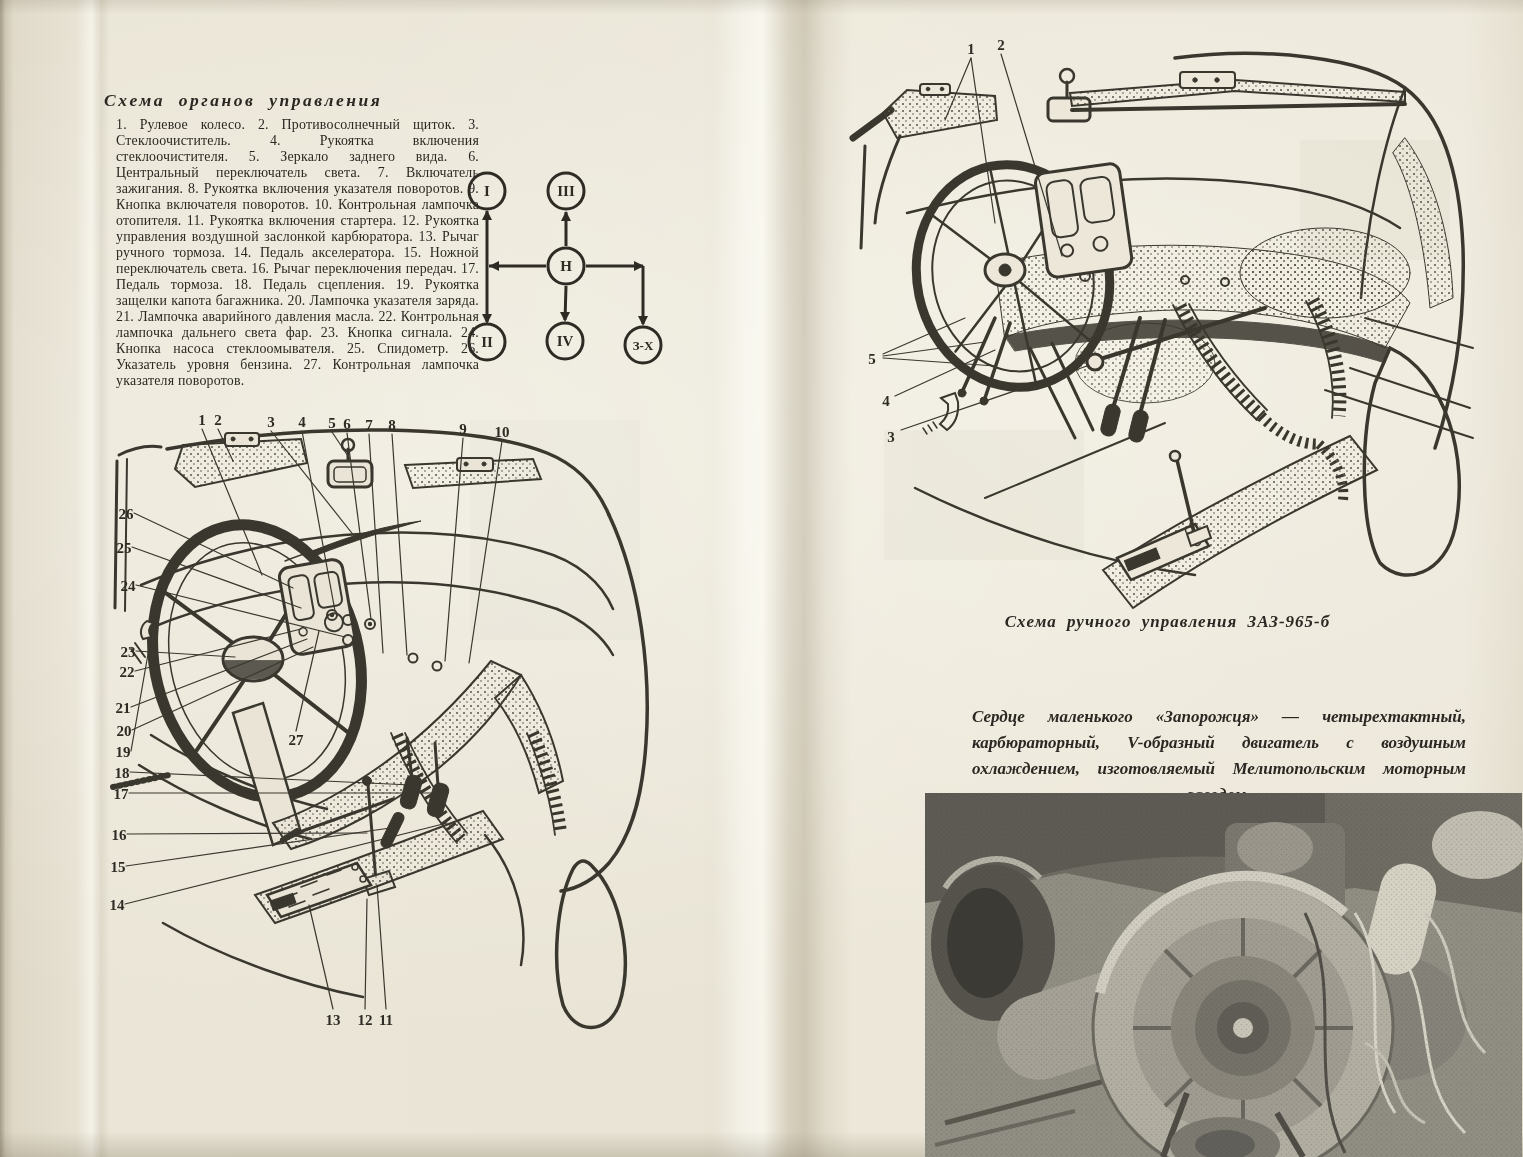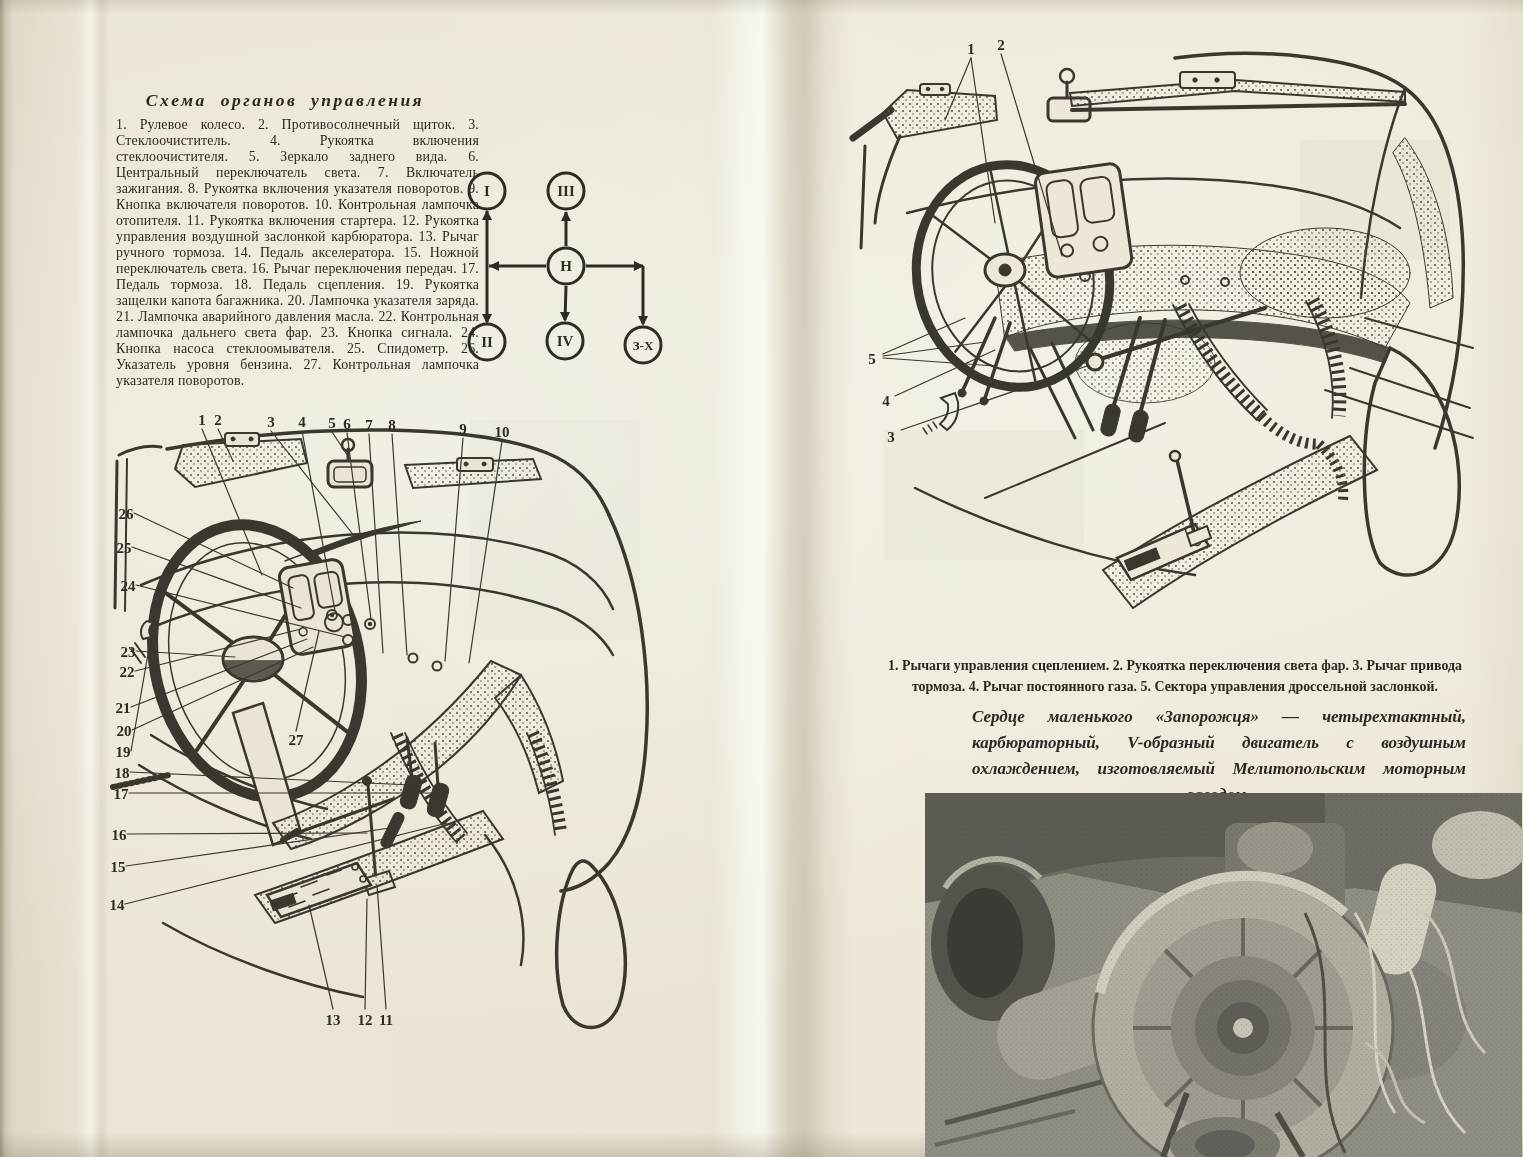--- a/index.html
+++ b/index.html
@@ -15,21 +15,21 @@
   .fold-left{left:76px;top:0;width:34px;height:100%;
     background:linear-gradient(90deg,rgba(0,0,0,0),rgba(255,255,250,.5) 45%,rgba(120,108,84,.10) 75%,rgba(0,0,0,0));}
   .gutter{left:712px;top:0;width:140px;height:100%;
     background:linear-gradient(90deg,rgba(0,0,0,0) 0%,rgba(255,255,250,.55) 22%,rgba(255,255,248,.7) 36%,rgba(134,122,94,.16) 55%,rgba(134,122,94,.26) 66%,rgba(134,122,94,.08) 82%,rgba(0,0,0,0) 100%);}
   .edge-bottom{left:0;bottom:0;width:100%;height:26px;
     background:linear-gradient(0deg,rgba(96,86,62,.22),rgba(0,0,0,0));}
   .edge-top{left:0;top:0;width:100%;height:14px;
     background:linear-gradient(180deg,rgba(96,86,62,.14),rgba(0,0,0,0));}
   .ghost{position:absolute;background:#9a917a;opacity:.06;border-radius:3px;}
 
-  .lp-title{position:absolute;left:104px;top:90px;width:362px;text-align:center;
+  .lp-title{position:absolute;left:104px;top:90px;width:362px;text-align:left;
     font-style:italic;font-size:17.5px;font-weight:600;letter-spacing:2.5px;word-spacing:7px;}
   .lp-legend{position:absolute;left:116px;top:117px;width:363px;
     font-size:13.9px;font-weight:400;line-height:16px;text-align:justify;letter-spacing:.2px;}
   .gr-title{position:absolute;left:455px;top:90px;width:228px;text-align:center;
     font-style:italic;font-size:15.5px;font-weight:600;line-height:19px;letter-spacing:1px;}
   .gr-title span{display:block;}
   .rp-title{position:absolute;left:880px;top:610px;width:575px;text-align:center;
     font-style:italic;font-size:17px;font-weight:600;line-height:23px;letter-spacing:1px;word-spacing:5px;}
   .rp-title span{display:block;}
   .rp-caption{position:absolute;left:888px;top:655px;width:574px;
@@ -418,22 +418,22 @@
     <g>
       <text class="co" x="126" y="36" text-anchor="middle">1</text>
       <text class="co" x="156" y="32" text-anchor="middle">2</text>
       <text class="co" x="27" y="346" text-anchor="middle">5</text>
       <text class="co" x="41" y="388" text-anchor="middle">4</text>
       <text class="co" x="46" y="424" text-anchor="middle">3</text>
     </g>
   </svg>
 
   <div class="rp-title">
+    <span>Схема ручного управления ЗАЗ-965-б</span>
   </div>
-  <div class="rp-caption">1. Рычаги управления сцеплением. 2. Рукоятка переключения света фар. 3. Рычаг привода тормоза. 4. Рычаг постоянного газа. 5. Сектора управления дроссельной заслонкой.</div>
   <div class="rp-para">Сердце маленького «Запорожця» — четырехтактный, карбюраторный, V-образный двигатель с воздушным охлаждением, изготовляемый Мелитопольским моторным заводом.</div>
 
   <svg style="left:925px;top:793px;" width="597" height="364" viewBox="0 0 597 364">
     <defs>
       <pattern id="half" width="5" height="5" patternUnits="userSpaceOnUse">
         <circle cx="1.5" cy="1.5" r="1" fill="#3f3d36"></circle>
           <circle cx="4" cy="4" r=".8" fill="#3f3d36"></circle>
       </pattern>
     </defs>
     <rect width="597" height="364" fill="#918e84"></rect>

